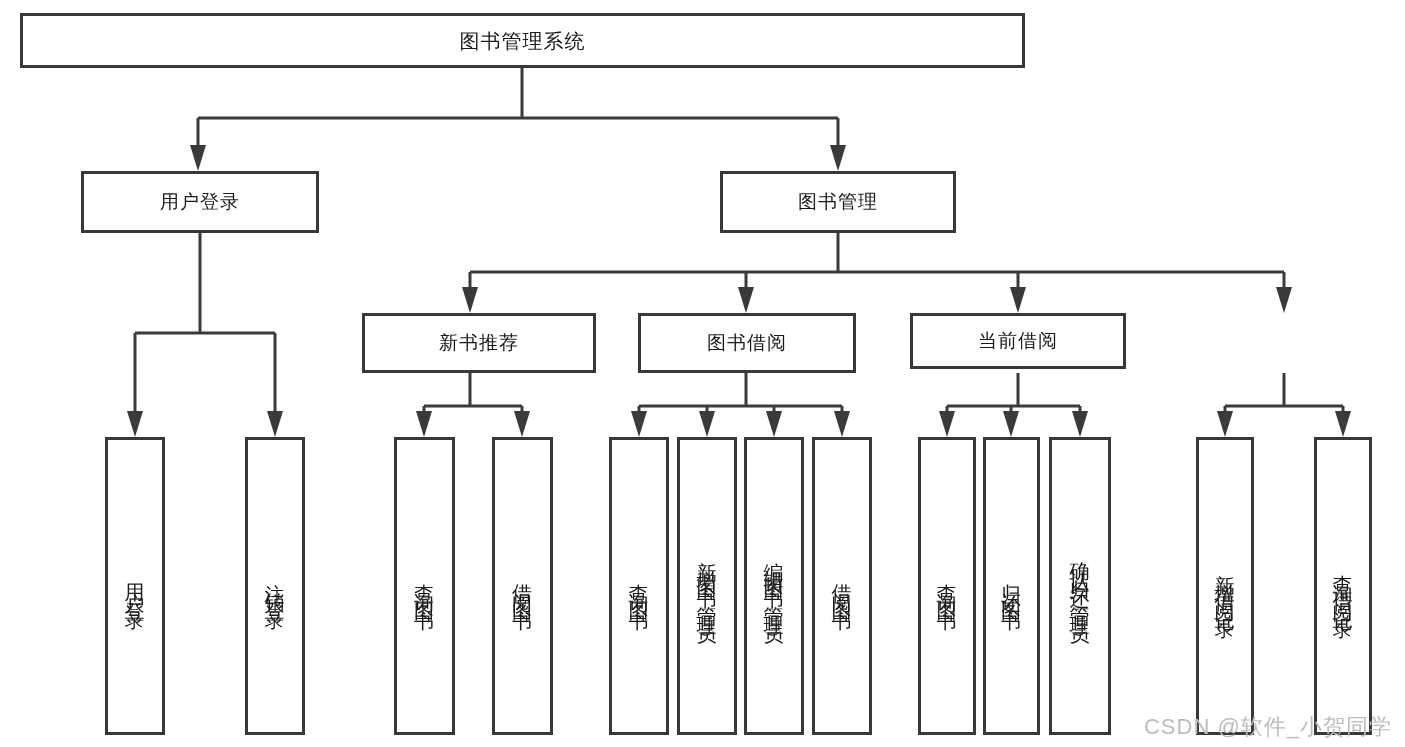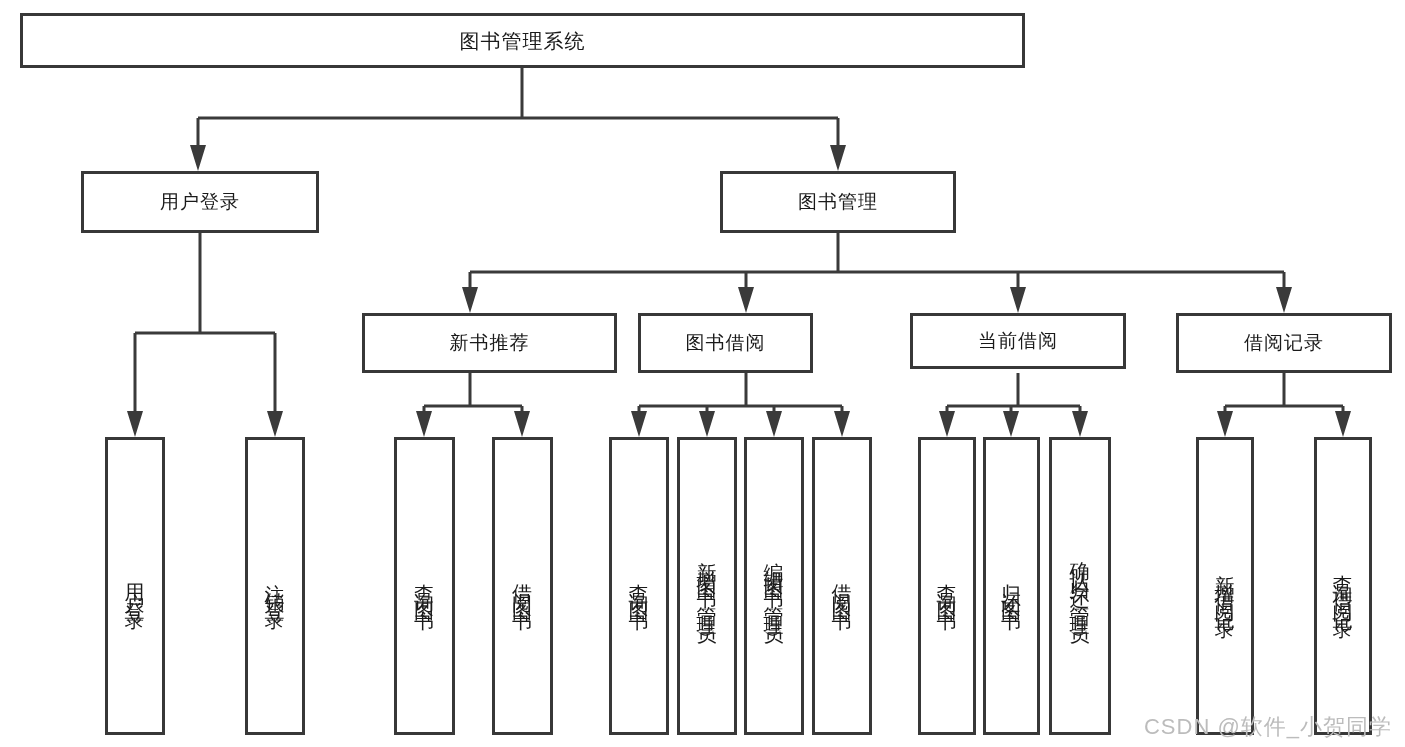--- a/index.html
+++ b/index.html
@@ -109,24 +109,23 @@
              M1072 411 L1088 411 L1080 437 Z
              M1217 411 L1233 411 L1225 437 Z
              M1335 411 L1351 411 L1343 437 Z"></path>
   </svg>
 
   <div class="box hbox root-box" style="left:20px;top:13px;width:1005px;height:55px">图书管理系统</div>
 
   <div class="box hbox" style="left:81px;top:171px;width:238px;height:62px">用户登录</div>
   <div class="box hbox" style="left:720px;top:171px;width:236px;height:62px">图书管理</div>
 
-  <div class="box hbox" style="left:362px;top:313px;width:255px;height:60px">新书推荐</div>
-  <div class="box hbox" style="left:638px;top:313px;width:175px;height:60px">图书借阅</div>
+  <div class="box hbox" style="left:362px;top:313px;width:234px;height:60px">新书推荐</div>
+  <div class="box hbox" style="left:638px;top:313px;width:218px;height:60px">图书借阅</div>
   <div class="box hbox" style="left:910px;top:313px;width:216px;height:56px">当前借阅</div>
-  <div class="box hbox" style="left:1176px;top:313px;width:216px;height:60px">借阅记录</div>
 
   <div class="box vbox" style="left:105px;top:437px;width:60px;height:298px">用户登录</div>
   <div class="box vbox" style="left:245px;top:437px;width:60px;height:298px">注销登录</div>
 
   <div class="box vbox" style="left:394px;top:437px;width:61px;height:298px">查询图书</div>
   <div class="box vbox" style="left:492px;top:437px;width:61px;height:298px">借阅图书</div>
 
   <div class="box vbox" style="left:609px;top:437px;width:60px;height:298px">查询图书</div>
   <div class="box vbox" style="left:677px;top:437px;width:60px;height:298px">新增图书（管理员）</div>
   <div class="box vbox" style="left:744px;top:437px;width:60px;height:298px">编辑图书（管理员）</div>

